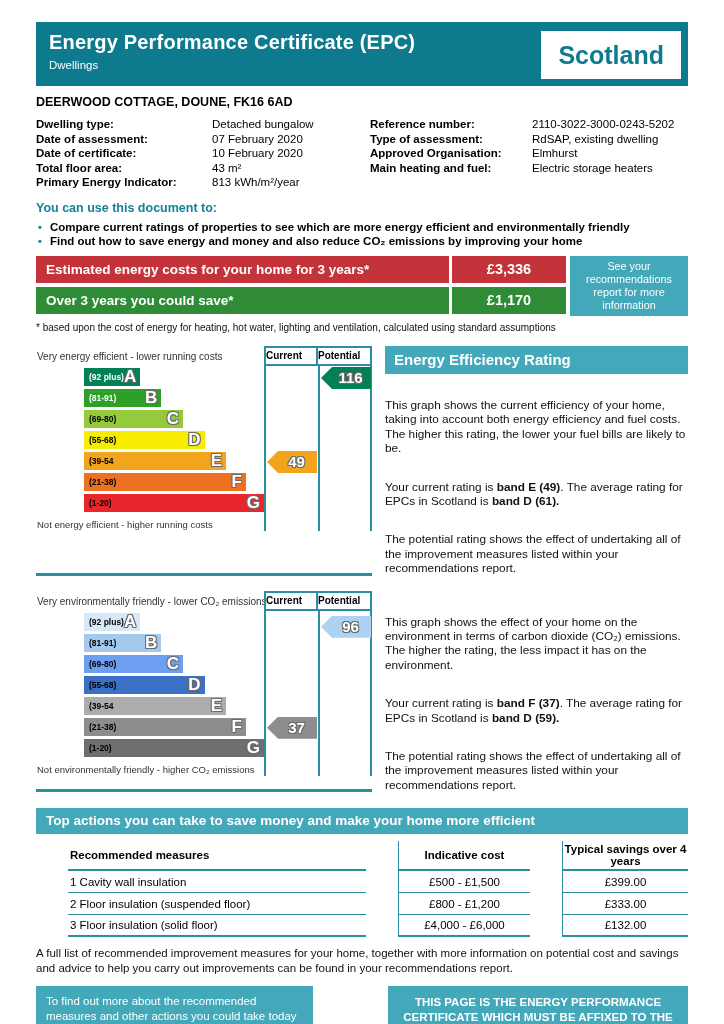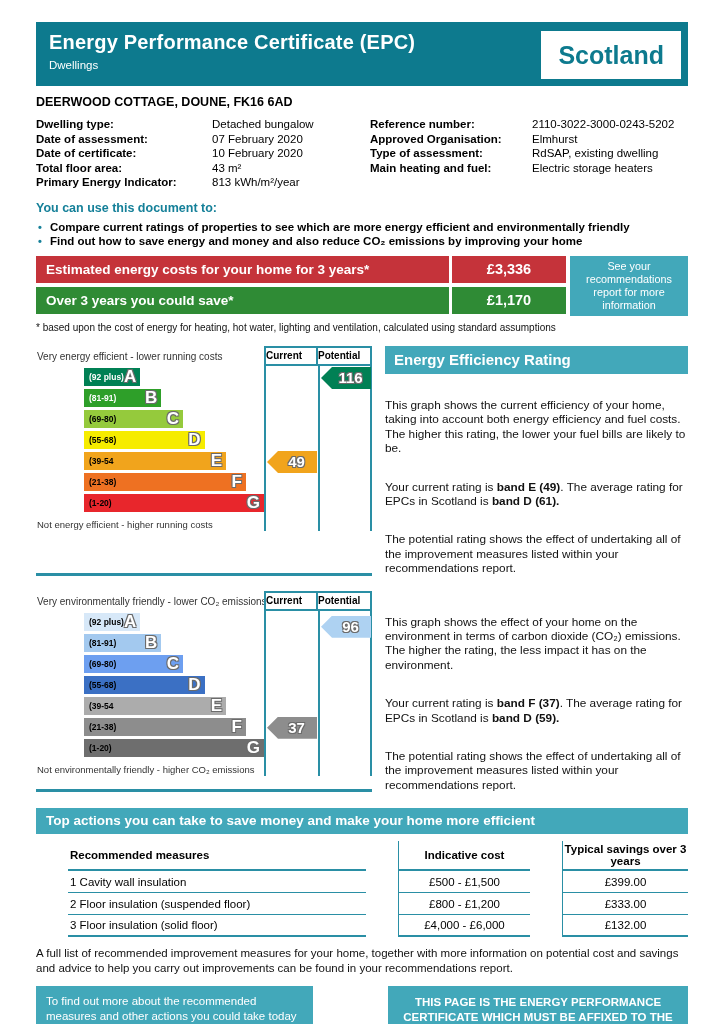--- a/index.html
+++ b/index.html
@@ -126,26 +126,26 @@
             <span class="det-label">Primary Energy Indicator:</span>
             <span class="det-value">813 kWh/m²/year</span>
           </div>
       </div>
       <div class="det-col-right">
         <div class="det-row">
             <span class="det-label">Reference number:</span>
             <span class="det-value">2110-3022-3000-0243-5202</span>
           </div>
         <div class="det-row">
+            <span class="det-label">Type of assessment:</span>
+            <span class="det-value">RdSAP, existing dwelling</span>
+          </div>
+        <div class="det-row">
             <span class="det-label">Approved Organisation:</span>
             <span class="det-value">Elmhurst</span>
-          </div>
-        <div class="det-row">
-            <span class="det-label">Type of assessment:</span>
-            <span class="det-value">RdSAP, existing dwelling</span>
           </div>
         <div class="det-row">
             <span class="det-label">Main heating and fuel:</span>
             <span class="det-value">Electric storage heaters</span>
           </div>
       </div>
     </div>
 
     <div class="intro-heading" style="color: rgb(21, 128, 153);">You can use this document to:</div>
     <div class="bullets">
@@ -316,21 +316,21 @@
         <p>This graph shows the effect of your home on the environment in terms of carbon dioxide (CO₂) emissions. The higher the rating, the less impact it has on the environment.</p>
         <p><span>Your current rating is </span><b>band F (37)</b><span>. The average rating for EPCs in Scotland is </span><b>band D (59).</b></p>
         <p>The potential rating shows the effect of undertaking all of the improvement measures listed within your recommendations report.</p>
       </div>
     </div>
 
     <div class="actions-title" style="background: rgb(66, 168, 186);">Top actions you can take to save money and make your home more efficient</div>
     <div class="actions-table">
       <div class="at-cell at-head at-c1">Recommended measures</div>
       <div class="at-cell at-head at-c2">Indicative cost</div>
-      <div class="at-cell at-head at-c3">Typical savings over 3 years</div>
+      <div class="at-cell at-head at-c3">Typical savings over 4 years</div>
 
       <div class="at-cell at-row at-c1">1 Cavity wall insulation</div>
       <div class="at-cell at-row at-c2">£500 - £1,500</div>
       <div class="at-cell at-row at-c3">£399.00</div>
 
       <div class="at-cell at-row at-c1">2 Floor insulation (suspended floor)</div>
       <div class="at-cell at-row at-c2">£800 - £1,200</div>
       <div class="at-cell at-row at-c3">£333.00</div>
 
       <div class="at-cell at-row last at-c1">3 Floor insulation (solid floor)</div>

